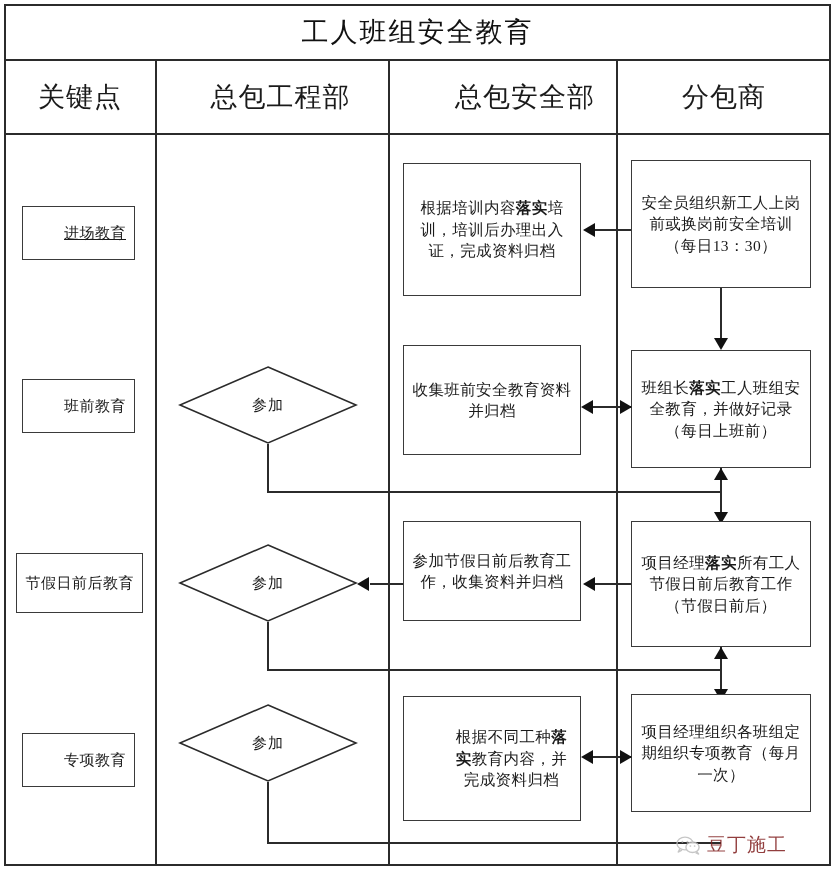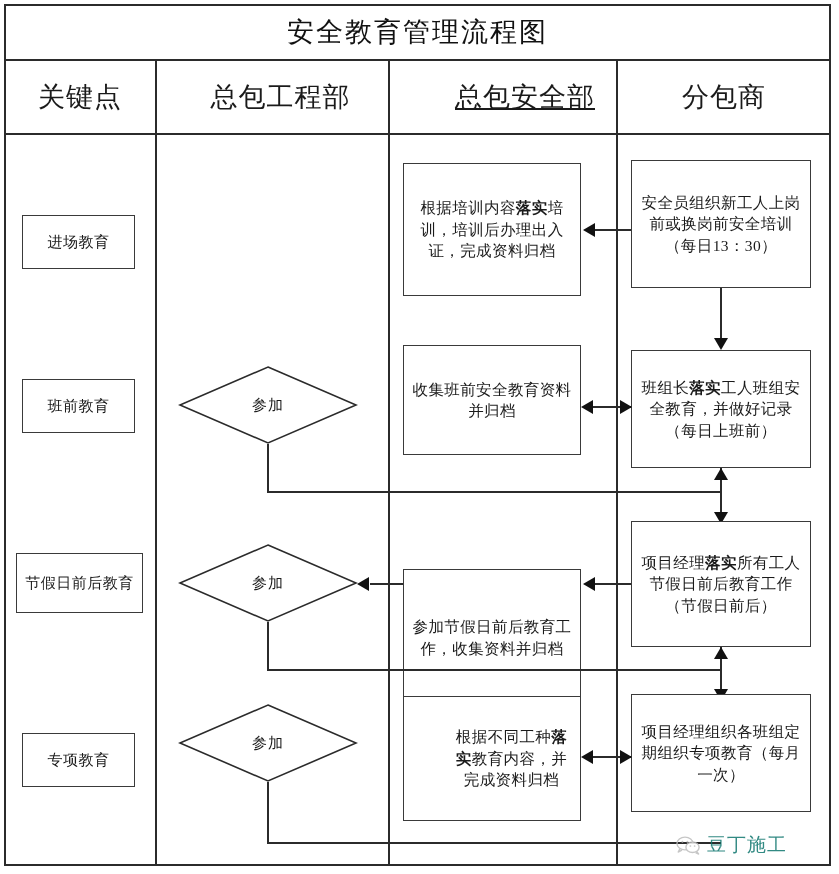--- a/index.html
+++ b/index.html
@@ -60,21 +60,21 @@
     width:2px;
     background:#2b2b2b;
   }
 
   
   .nodebox{
     position:absolute;
     box-sizing:border-box;
     border:1.5px solid #3a3a3a;
     background:#fff;
-    display:flex; align-items:center; justify-content:center;
+    display:flex; align-items:center; justify-content:flex-end;
     text-align:center;
     padding:4px 8px;
     line-height:1.38;
   }
   .keybox{ font-size:15px; letter-spacing:0.5px;}
   .textbox{ font-size:15.5px; letter-spacing:0.4px;}
   .textbox .b{ font-weight:bold; }
 
   
   .diamond-wrap{
@@ -120,50 +120,50 @@
     border-left:7px solid transparent;
     border-right:7px solid transparent;
     border-bottom:12px solid #111;
   }
 
   
   .watermark{
     position:absolute;
     display:flex; align-items:center;
     gap:5px;
-    color:#0f766e;
+    color:#7f1d1d;
     font-size:19px;
     letter-spacing:1px;
     opacity:.85;
   }
   .watermark svg{display:block;}
 </style>
 </head>
 <body>
 
 <div id="page">
 
   <div class="frame"></div>
 
   <div class="title-band">
-    <div class="title-text">安全教育管理流程图</div>
+    <div class="title-text">工人班组安全教育</div>
   </div>
 
   <div class="header-band">
     <div class="col-head" style="left:0px;width:152px;">关键点</div>
     <div class="col-head" style="left:152px;width:233px;margin-left:8px;">总包工程部</div>
-    <div class="col-head" style="left:385px;width:272px;text-decoration:underline;">总包安全部</div>
+    <div class="col-head" style="left:385px;width:272px;">总包安全部</div>
     <div class="col-head" style="left:613px;width:214px;">分包商</div>
   </div>
 
   <div class="vline" style="left:155px;top:61px;height:805px;"></div>
   <div class="vline" style="left:388px;top:61px;height:805px;"></div>
   <div class="vline" style="left:616px;top:61px;height:805px;"></div>
 
-  <div class="nodebox keybox" style="left:22px;top:215px;width:113px;height:54px;">
+  <div class="nodebox keybox" style="left:22px;top:206px;width:113px;height:54px;text-decoration:underline;">
     <span>进场教育</span>
   </div>
 
   <div class="nodebox textbox" style="left:403px;top:163px;width:178px;height:133px;">
     <span>
       <span>根据培训内容</span><span class="b">落实</span><span>培训，培训后办理出入证，完成资料归档</span>
     </span>
   </div>
 
   <div class="nodebox textbox" style="left:631px;top:160px;width:180px;height:128px;">
@@ -216,21 +216,21 @@
     <span>节假日前后教育</span>
   </div>
 
   <div class="diamond-wrap" style="left:178px;top:543px;width:180px;height:80px;">
     <svg width="180" height="80" viewBox="0 0 180 80">
       <polygon points="90,2 178,40 90,78 2,40" fill="#ffffff" stroke="#2b2b2b" stroke-width="1.6"></polygon>
     </svg>
     <div class="diamond-label">参加</div>
   </div>
 
-  <div class="nodebox textbox" style="left:403px;top:521px;width:178px;height:137px;margin-top:48px;">
+  <div class="nodebox textbox" style="left:403px;top:521px;width:178px;height:100px;">
     <span>
       <span></span><span class="b"></span><span>参加节假日前后教育工作，收集资料并归档</span>
     </span>
   </div>
 
   <div class="nodebox textbox" style="left:631px;top:521px;width:180px;height:126px;">
     <span>
       <span>项目经理</span><span class="b">落实</span><span>所有工人节假日前后教育工作（节假日前后）</span>
     </span>
   </div>

